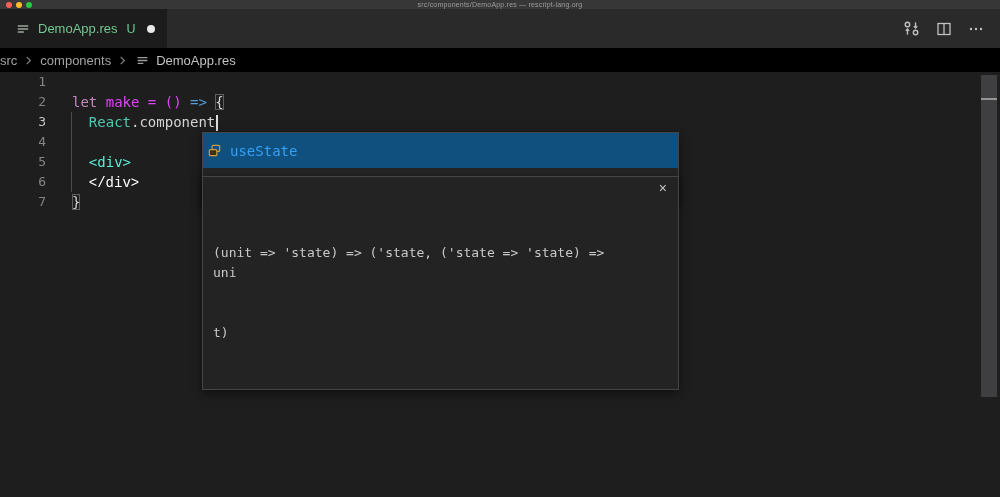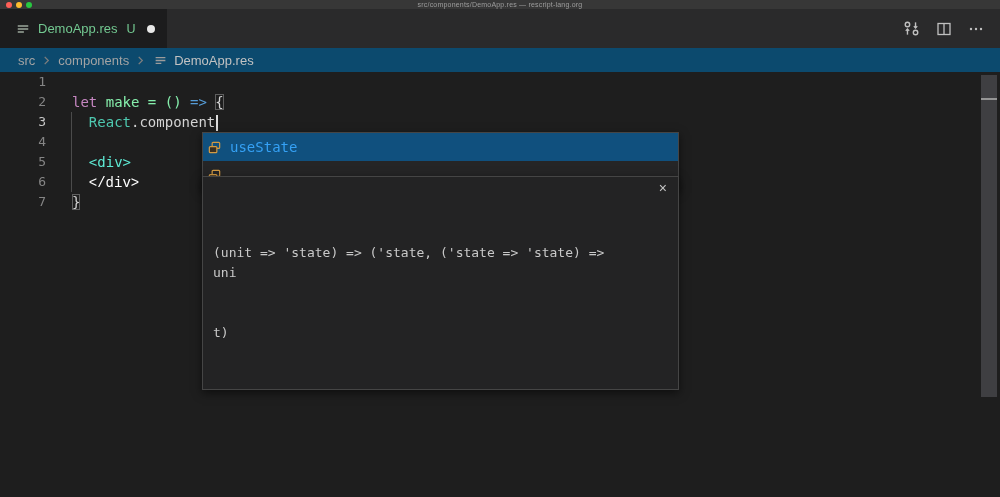--- a/index.html
+++ b/index.html
@@ -20,42 +20,42 @@
     text-align:center; font-size:7px; color:#9d9d9d; letter-spacing:.2px; }
   
   .tabbar { height:39px; background:#2a2a2b; display:flex; align-items:stretch; }
   .tab { width:167px; background:#1c1c1d; display:flex; align-items:center; padding:0 8px 0 16px; cursor:pointer; }
   .tab-label { color:var(--tab-label); font-size:13px; margin-left:8px; }
   .tab-badge { color:var(--tab-label); font-size:12.5px; margin-left:9px; }
   .tab-dot { width:8px; height:8px; border-radius:50%; background:#e8e8e8; margin-left:11px; }
   .toolbar { margin-left:auto; display:flex; align-items:center; gap:16px; padding-right:16px; }
   .tool-icon { display:flex; align-items:center; cursor:pointer; }
   
-  .breadcrumb { height:24px; display:flex; align-items:center; padding-left:18px; font-size:13px; color:#a3a3a3; background:#0c4a6e; }
+  .breadcrumb { height:24px; display:flex; align-items:center; font-size:13px; color:#a3a3a3; background:#000000; }
   .crumb { cursor:pointer; }
   .crumb-sep { margin:0 7px; display:flex; align-items:center; }
   .crumb-fileicon { margin:0 7px 0 2px; display:flex; align-items:center; }
   .crumb-file { color:#c2c2c2; }
   
   .editor { position:absolute; top:72px; left:0; right:0; bottom:0;
     font-family:"DejaVu Sans Mono","Liberation Mono",monospace; font-size:14px; }
   .code-line { display:flex; height:20px; line-height:20px; }
   .line-num { flex:none; width:46px; text-align:right; color:#858585; font-size:13px; }
   .line-num.active { color:#c6c6c6; }
   .line-code { white-space:pre; margin-left:26px; color:#d4d4d4; }
   .bracket-match { outline:1px solid #5f5f5f; outline-offset:-1px; }
   .cursor { display:inline-block; width:2px; height:16px; background:#dcdcdc; vertical-align:middle; margin-left:1px; }
   .indent-guide { position:absolute; left:71px; top:40px; width:1px; height:80px; background:#4b4b4b; }
   
   .scroll-slider { position:absolute; left:981px; top:3px; width:16px; height:322px; background:#3f3f42; cursor:grab; }
   .overview-mark { position:absolute; left:981px; top:26px; width:16px; height:2px; background:#959595; }
   
   .suggest-list { position:absolute; left:202px; top:60px; width:477px;
     background:#252526; border:1px solid #454545; box-shadow:0 3px 9px rgba(0,0,0,.55); }
-  .suggest-row { height:28px; display:flex; align-items:center; padding-left:4px; cursor:pointer; }
+  .suggest-row { height:35px; display:flex; align-items:center; padding-left:4px; cursor:pointer; }
   .suggest-row.selected { background:var(--selected-row-bg); }
   .suggest-icon { display:flex; align-items:center; width:16px; flex:none; }
   .suggest-label { font-family:"DejaVu Sans Mono","Liberation Mono",monospace; font-size:14px; color:#d6d6d6; margin-left:7px; white-space:pre; }
   .suggest-label .match { color:var(--match-highlight); }
   .suggest-doc { position:absolute; left:202px; top:104px; width:477px; min-height:57px;
     background:#232324; border:1px solid #454545; box-shadow:0 3px 9px rgba(0,0,0,.55);
     padding:6px 44px 6px 10px; font-family:"DejaVu Sans Mono","Liberation Mono",monospace;
     font-size:13px; line-height:20px; color:#c9c9c9; white-space:pre-wrap; }
   .doc-close { position:absolute; top:4px; right:11px; color:#c5c5c5; font-size:14px;
     line-height:14px; cursor:pointer; font-family:"Liberation Sans",sans-serif; }
@@ -133,21 +133,21 @@
     <span class="crumb crumb-file">DemoApp.res</span>
   </div>
 
   <div class="editor">
     <div>
         <div class="code-line">
           <span class="line-num">1</span>
         </div>
         <div class="code-line">
           <span class="line-num">2</span>
-          <span class="line-code"><span style="color: rgb(197, 134, 192); text-align: center;">let</span><span style="color: #86efac;"> make = () </span><span style="color: rgb(86, 156, 214);">=&gt;</span><span style="color: rgb(212, 212, 212);"> </span><span class="bracket-match" style="color: rgb(212, 212, 212);">{</span></span>
+          <span class="line-code"><span style="color: rgb(197, 134, 192); text-align: center;">let</span><span style="color: #d946ef;"> make = () </span><span style="color: rgb(86, 156, 214);">=&gt;</span><span style="color: rgb(212, 212, 212);"> </span><span class="bracket-match" style="color: rgb(212, 212, 212);">{</span></span>
         </div>
         <div class="code-line">
           <span class="line-num active">3</span>
           <span class="line-code"><span style="color: rgb(212, 212, 212);">  </span><span style="color: rgb(78, 201, 176);">React</span><span style="color: rgb(212, 212, 212);">.component</span><span class="cursor"></span></span>
         </div>
         <div class="code-line">
           <span class="line-num">4</span>
           <span class="line-code"></span>
         </div>
         <div class="code-line">

